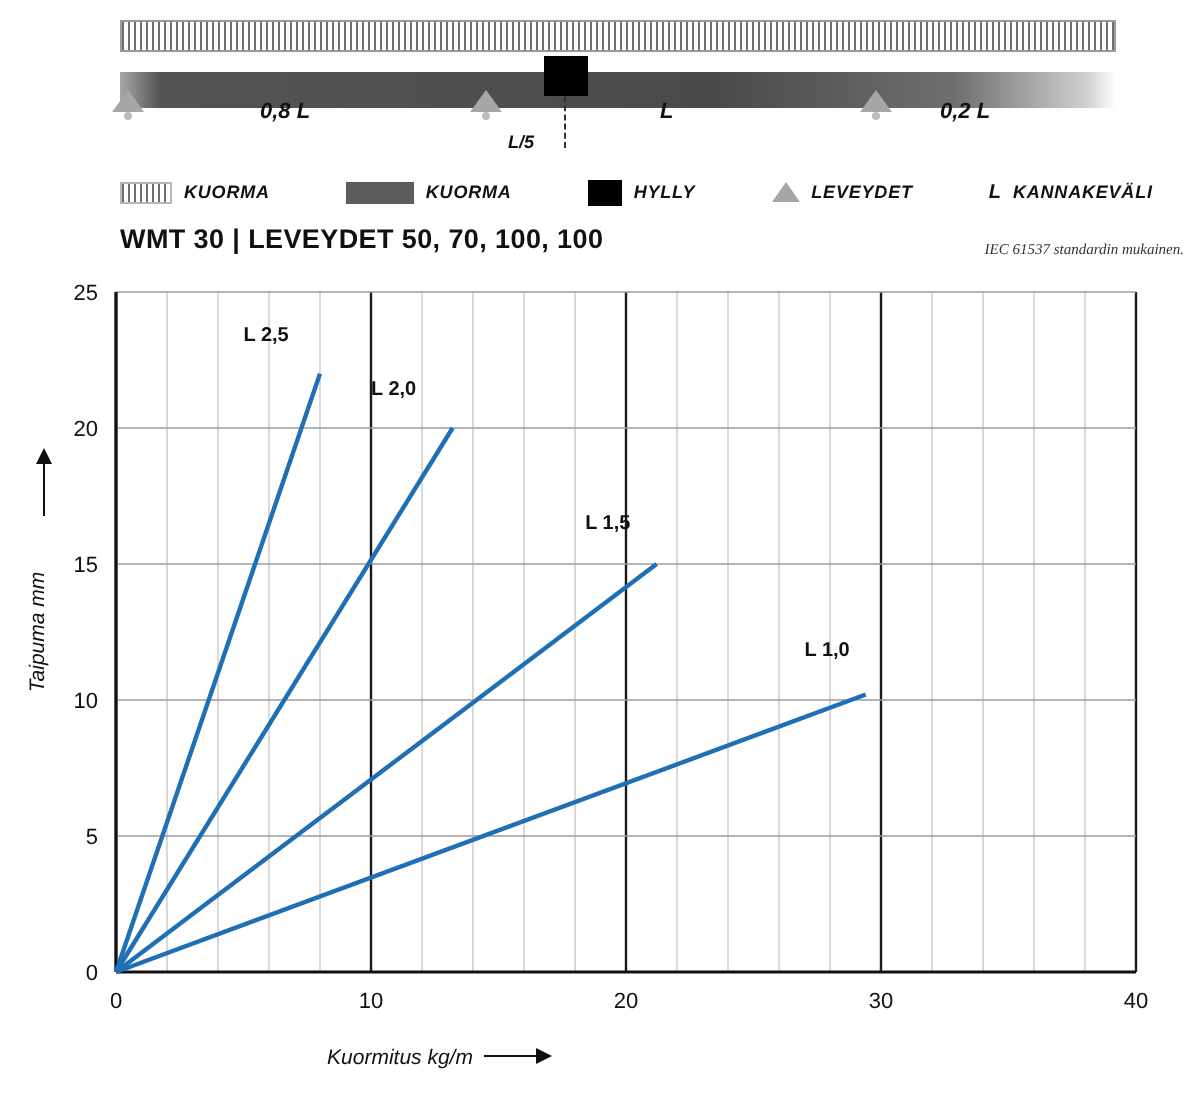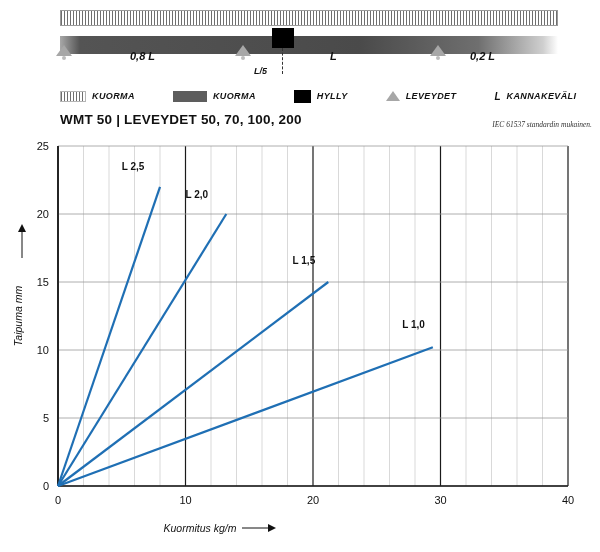--- a/index.html
+++ b/index.html
@@ -84,21 +84,21 @@
       <div class="sw-kannake"></div>
       <span class="txt">LEVEYDET</span>
     </div>
     <div class="leg">
       <span class="sw-l">L</span>
       <span class="txt">KANNAKEVÄLI</span>
     </div>
   </div>
 </div>
 
-<div id="chart-title">WMT 50 | LEVEYDET 50, 70, 100, 200</div>
+<div id="chart-title">WMT 30 | LEVEYDET 50, 70, 100, 100</div>
 <div id="standard-note">IEC 61537 standardin mukainen.</div>
 
 <div id="plot-wrap">
   <svg id="chart-svg" width="600" height="414" viewBox="0 0 600 414">
       <rect x="58" y="8" width="510" height="340" fill="#ffffff"></rect>
       <line x1="58" y1="8" x2="58" y2="348" stroke="#1a1a1a" stroke-width="1.2"></line>
       <line x1="83.5" y1="8" x2="83.5" y2="348" stroke="#c9c9c9" stroke-width="0.7"></line>
       <line x1="109" y1="8" x2="109" y2="348" stroke="#c9c9c9" stroke-width="0.7"></line>
       <line x1="134.5" y1="8" x2="134.5" y2="348" stroke="#c9c9c9" stroke-width="0.7"></line>
       <line x1="160" y1="8" x2="160" y2="348" stroke="#c9c9c9" stroke-width="0.7"></line>

